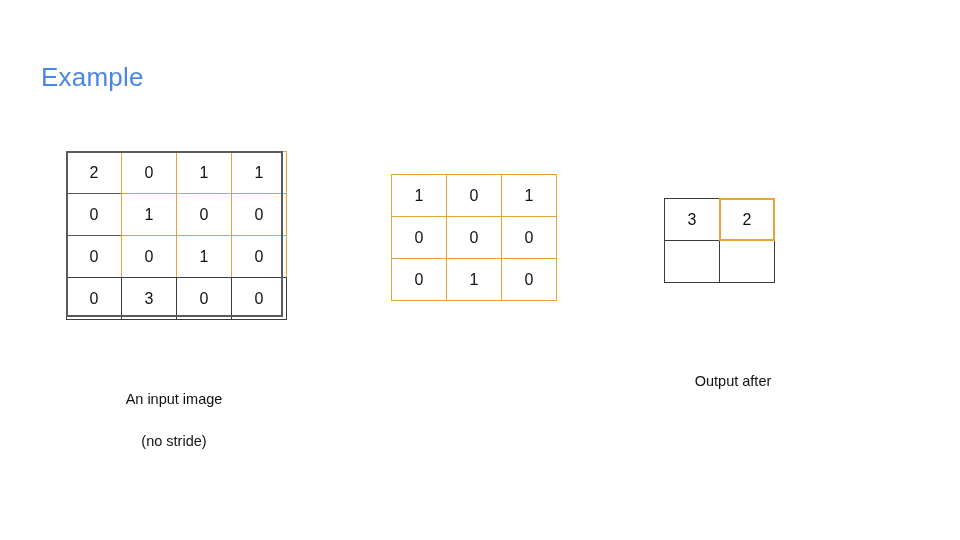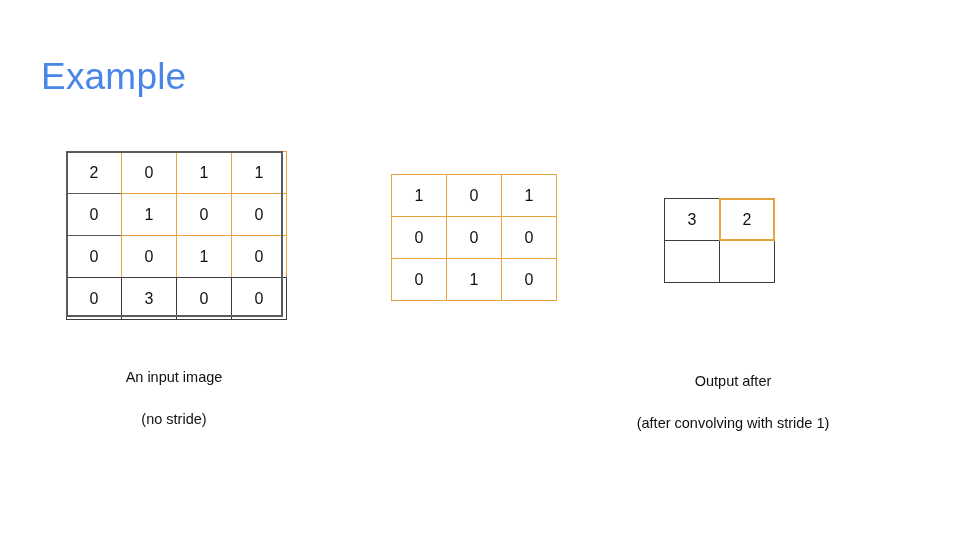--- a/index.html
+++ b/index.html
@@ -21,21 +21,21 @@
     left: 0;
     top: 0;
     width: 960px;
     height: 540px;
   }
 
   .slide-title {
     position: absolute;
     left: 41px;
     top: 54px;
-    font-size: 37px;
+    font-size: 26px;
     line-height: 46px;
     font-weight: 400;
     color: #4a86e8;
     letter-spacing: 0.2px;
     white-space: nowrap;
   }
 
   
   .figure {
     position: absolute;
@@ -119,21 +119,21 @@
   
   #output-figure { left: 664px; top: 198px; }
   #output-grid {
     grid-template-columns: repeat(2, 55px);
     grid-template-rows: repeat(2, 42px);
     width: 109px;
     height: 84px;
   }
 
   
-  #caption-input  { left: 24px;  top: 346px; width: 300px; }
+  #caption-input  { left: 24px;  top: 368px; width: 300px; }
   #caption-filter { left: 352px; top: 350px; width: 240px; }
   #caption-output { left: 578px; top: 350px; width: 310px; }
 </style>
 </head>
 <body>
 
 <div class="slide">
 
   <div class="slide-title">Example</div>
 
@@ -191,16 +191,15 @@
     <div class="grid" id="output-grid">
       <div class="cell b-dark2">3</div>
       <div class="cell b-dark2 highlight">2</div>
       <div class="cell b-dark2"></div>
       <div class="cell b-dark2"></div>
     </div>
   </div>
 
   <div class="caption" id="caption-output">
     <div>Output after</div>
-    <div>(after convolving with stride 1)</div>
   </div>
 
 </div>
 
 </body></html>

